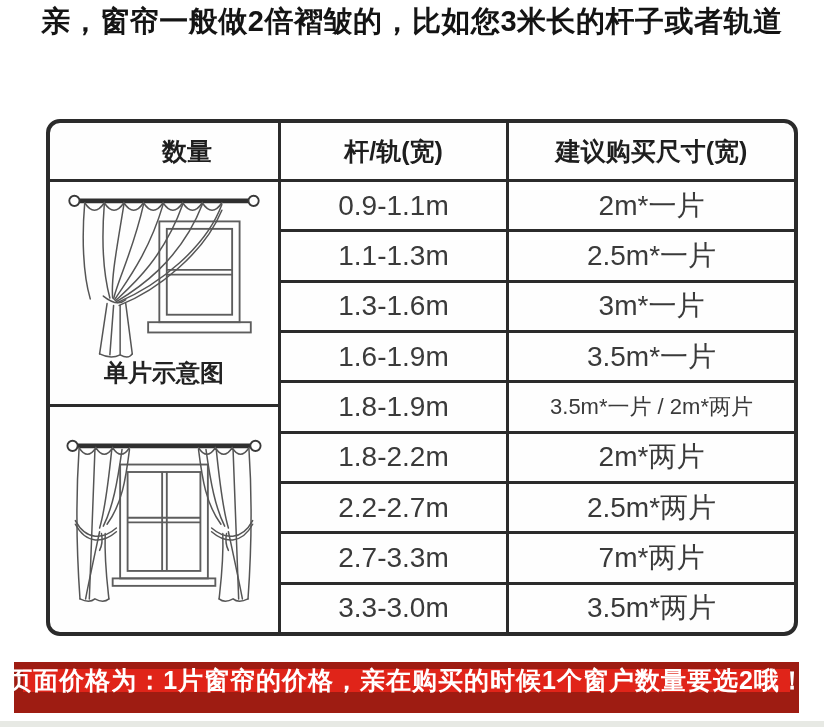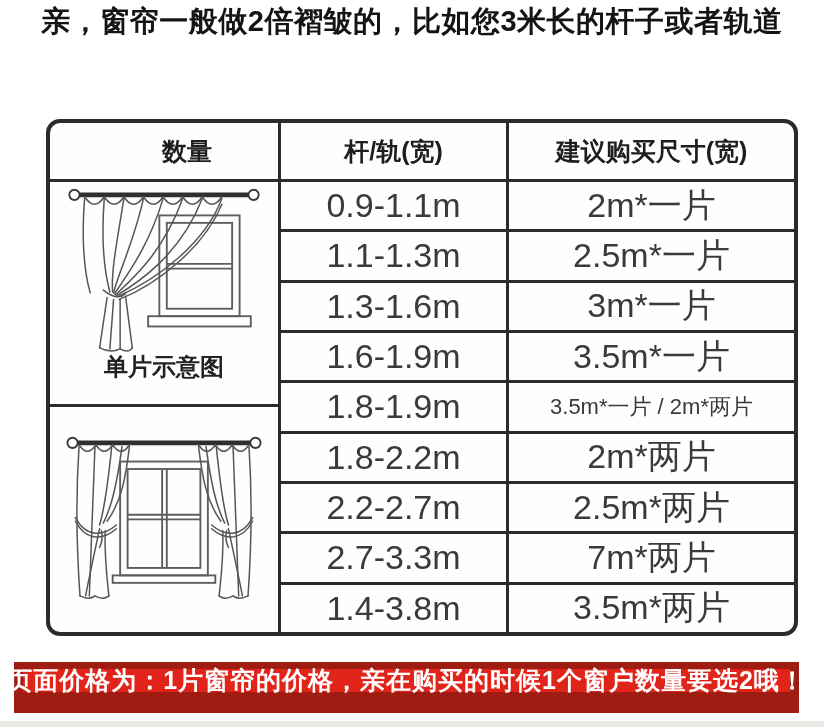--- a/index.html
+++ b/index.html
@@ -44,37 +44,37 @@
   .col3{flex:1;}
   .tbody{display:flex;flex:1;min-height:0;}
   .left-col{
     width:231px;flex:0 0 231px;
     border-right:3px solid #2b2b2b;
     display:flex;flex-direction:column;
     box-sizing:border-box;
   }
   .illus-cell{
     display:flex;flex-direction:column;align-items:center;justify-content:flex-end;
-    box-sizing:border-box;padding:4px 6px 22px 6px;
+    box-sizing:border-box;padding:4px 6px 16px 6px;
   }
   .illus-cell.first{height:225px;flex:0 0 225px;border-bottom:3px solid #2b2b2b;}
   .illus-cell.second{flex:1;}
   .illus{flex:1;display:flex;align-items:center;justify-content:center;width:100%;}
   .illus svg{display:block;}
   .illus-label{
     height:32px;line-height:30px;
     font-size:24px;font-weight:600;color:#222;
     white-space:nowrap;
   }
   .rows{flex:1;display:flex;flex-direction:column;}
   .trow{flex:1;display:flex;border-bottom:3px solid #2b2b2b;}
   .trow:last-child{border-bottom:none;}
   .cell{
     display:flex;align-items:center;justify-content:center;
-    font-size:34px;color:#3a3a3a;font-weight:500;
+    font-size:28px;color:#3a3a3a;font-weight:500;
     box-sizing:border-box;
     white-space:nowrap;
   }
   .cell.rod{width:228px;flex:0 0 228px;border-right:3px solid #2b2b2b;}
   .cell.size{flex:1;}
   .trow.combo .cell.size{font-size:22px;}
   
   .banner{
     position:absolute;left:14px;top:662px;
     width:785px;height:51px;
@@ -232,21 +232,21 @@
         </div>
         <div class="trow">
           <div class="cell rod">2.2-2.7m</div>
           <div class="cell size">2.5m*两片</div>
         </div>
         <div class="trow">
           <div class="cell rod">2.7-3.3m</div>
           <div class="cell size">7m*两片</div>
         </div>
         <div class="trow">
-          <div class="cell rod">1.4-3.8m</div>
+          <div class="cell rod">3.3-3.0m</div>
           <div class="cell size">3.5m*两片</div>
         </div>
       </div>
     </div>
   </div>
 
   <div class="banner">
     <div class="banner-inner">
       <span class="banner-text">页面价格为：1片窗帘的价格，亲在购买的时候1个窗户数量要选2哦！</span>
     </div>

